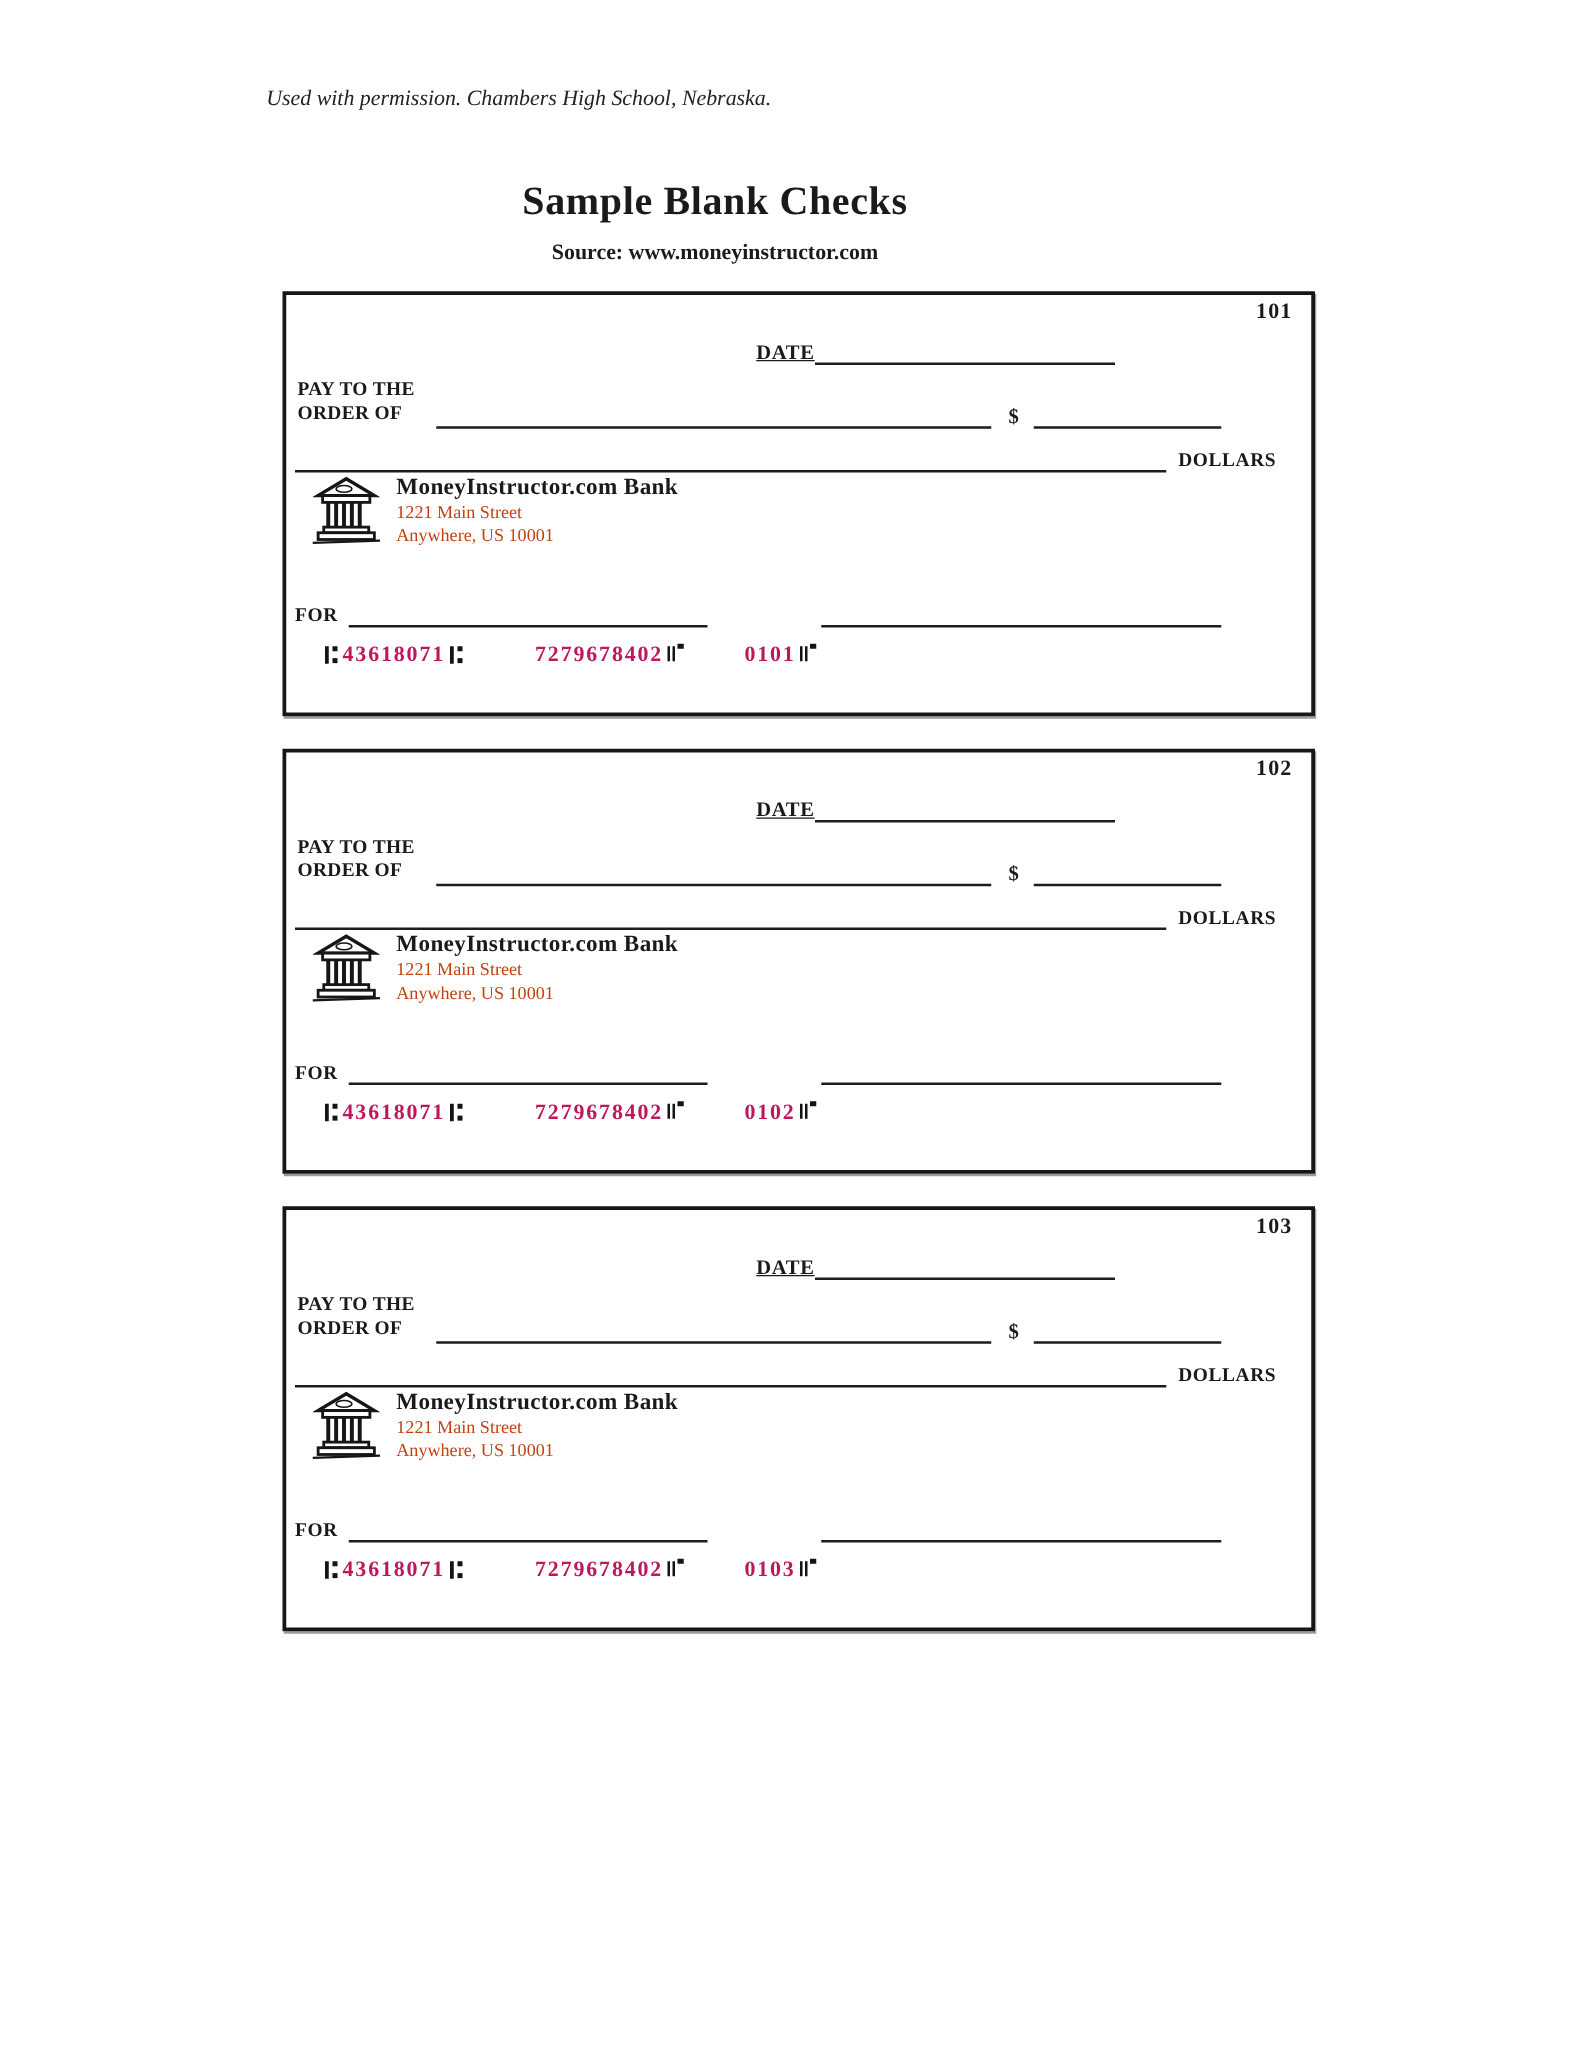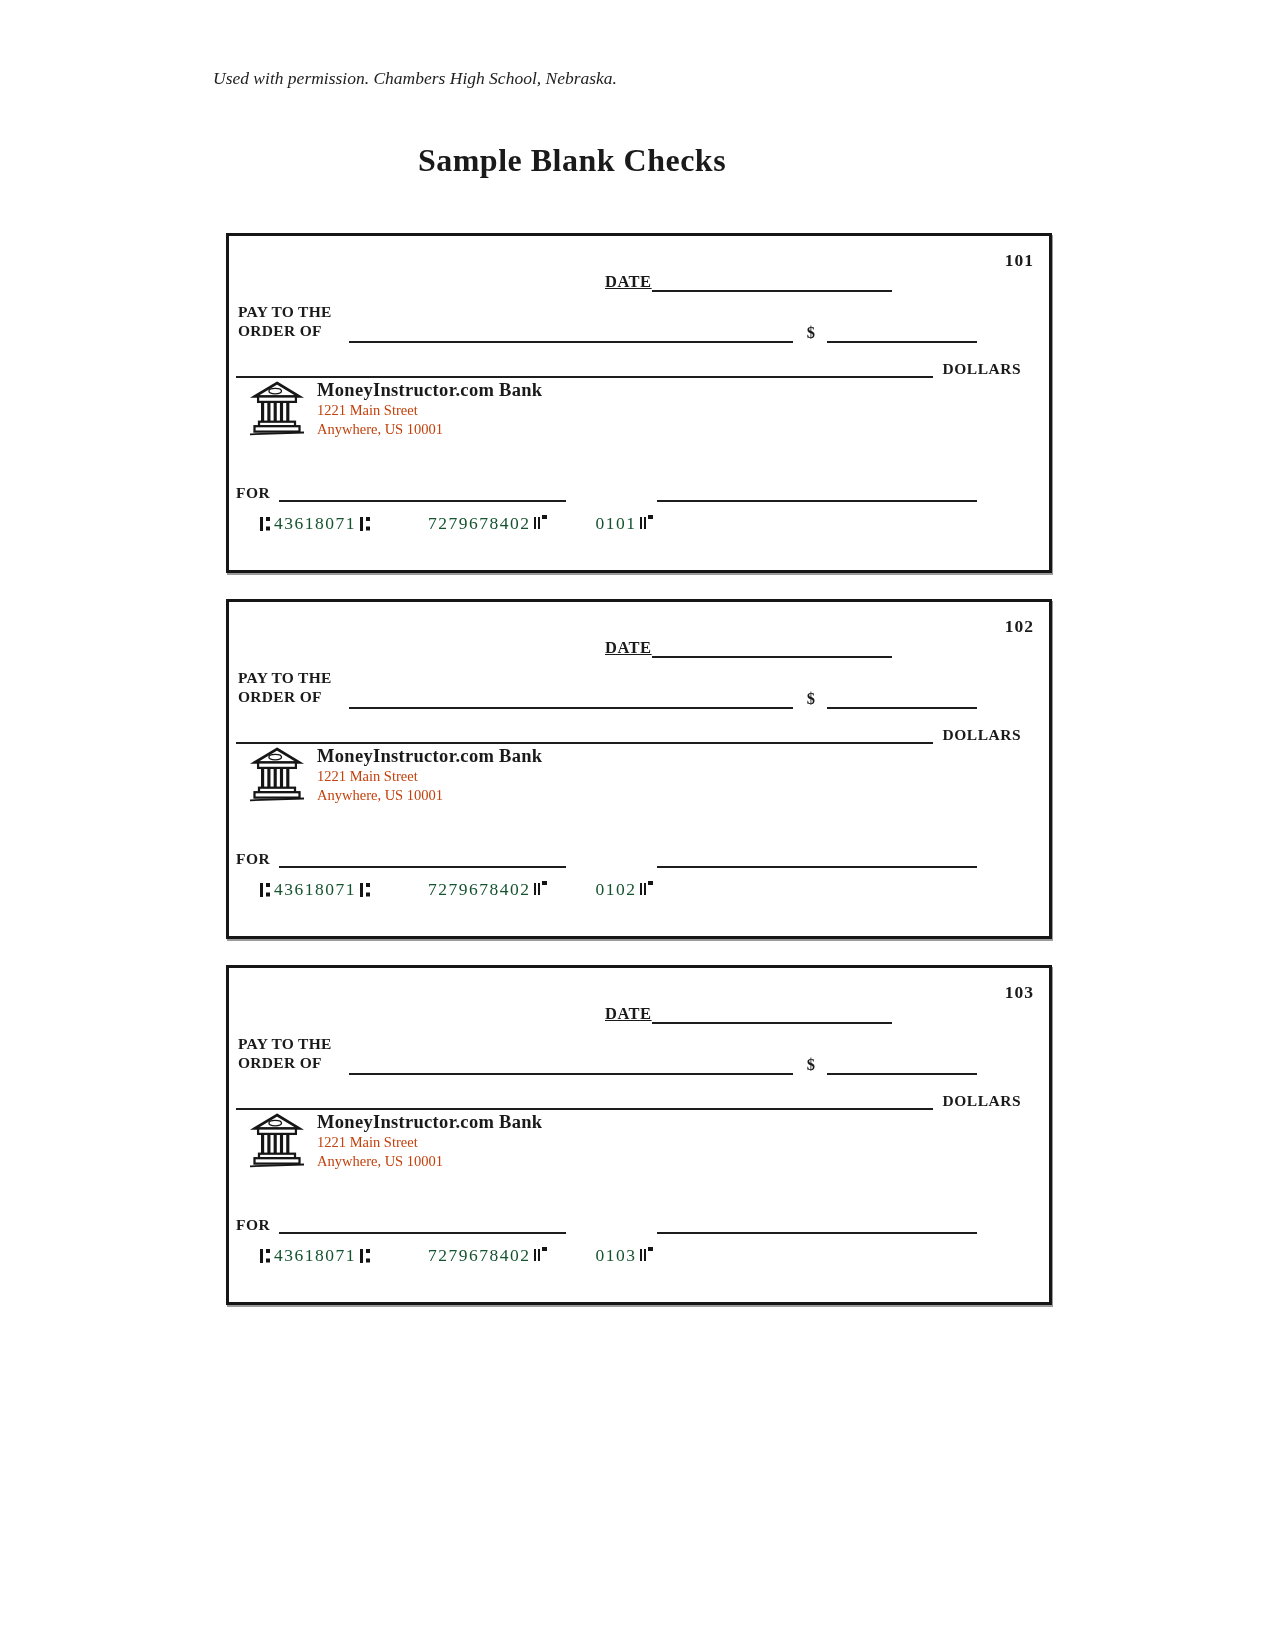--- a/index.html
+++ b/index.html
@@ -54,21 +54,21 @@
     position: relative;
     width: 826px;
     height: 340px;
     background: #fff;
     border: 3px solid #161616;
     box-shadow: 1px 2px 0 #9b9b9b;
   }
 
   .check-number {
     position: absolute;
-    top: 14px; right: 15px;
+    top: 2px; right: 15px;
     font-size: 17.5px;
     font-weight: 600;
     letter-spacing: 1px;
   }
 
   .fill-line {
     border-bottom: 2px solid #1d1d1d;
     display: inline-block;
   }
 
@@ -154,23 +154,23 @@
     width: 320px; height: 20px;
   }
 
   
   .micr-row {
     position: absolute;
     left: 27px; top: 277px;
     display: flex;
     align-items: center;
     font-size: 17.5px;
-    font-weight: normal;
+    font-weight: bold;
     letter-spacing: 1.5px;
-    color: #14532d;
+    color: #be185d;
   }
   .micr-group { display: flex; align-items: center; }
   .micr-group.account { margin-left: 54px; }
   .micr-group.checkno { margin-left: 46px; text-align: right; }
 
   .micr-sym {
     position: relative;
     display: inline-block;
     width: 12px; height: 18px;
     margin: 0 3px;
@@ -194,20 +194,21 @@
   }
   .micr-onus::after { right: 0; top: 2px; width: 4.5px; height: 4.5px; }
 </style>
 </head>
 <body>
 
 <div class="page">
 
   <div class="permission-note">Used with permission. Chambers High School, Nebraska.</div>
   <div class="doc-title">Sample Blank Checks</div>
+  <div class="doc-source">Source: www.moneyinstructor.com</div>
 
   <div class="checks">
 
     <div class="check">
       <div class="check-number">101</div>
 
       <div class="date-row">
         <span class="date-label">DATE</span>
         <span class="fill-line date-line"></span>
       </div>

